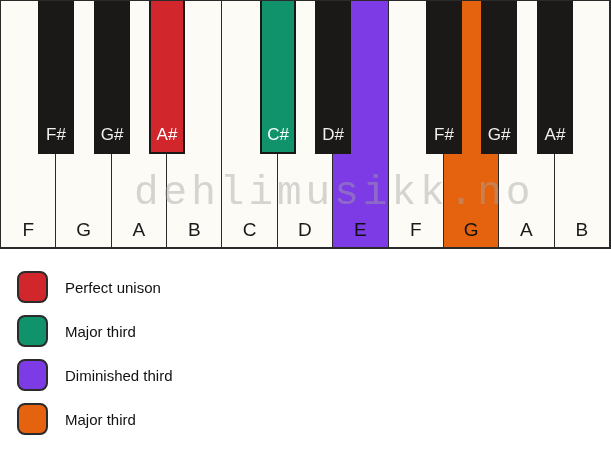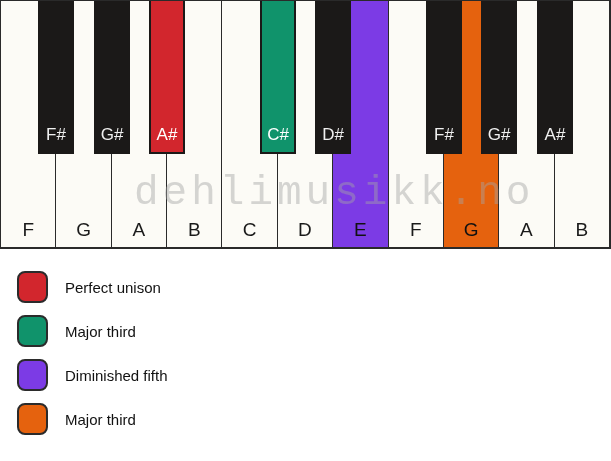--- a/index.html
+++ b/index.html
@@ -185,21 +185,21 @@
     <div class="legend-item">
       <span class="swatch" style="background: rgb(210, 38, 45);"></span>
       <span class="legend-label">Perfect unison</span>
     </div>
     <div class="legend-item">
       <span class="swatch" style="background: rgb(16, 147, 107);"></span>
       <span class="legend-label">Major third</span>
     </div>
     <div class="legend-item">
       <span class="swatch" style="background: rgb(124, 59, 229);"></span>
-      <span class="legend-label">Diminished fifth</span>
+      <span class="legend-label">Diminished third</span>
     </div>
     <div class="legend-item">
       <span class="swatch" style="background: rgb(229, 98, 14);"></span>
       <span class="legend-label">Major third</span>
     </div>
   </div>
 
 </div>
 
 </body></html>

